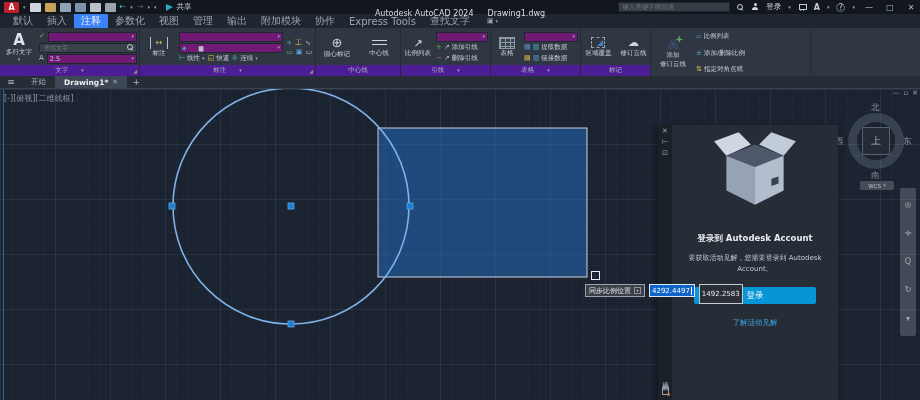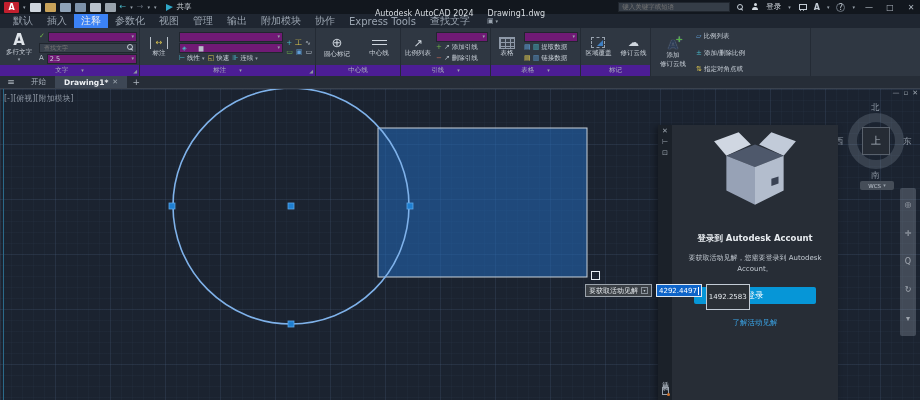--- a/index.html
+++ b/index.html
@@ -103,21 +103,21 @@
   .win-ctrls span{color:#9aa3ad;font-size:7px;}
   #draw-svg{position:absolute;left:0;top:0;z-index:3;}
   .pickbox{position:absolute;width:9px;height:9px;border:1px solid #e8eef4;z-index:7;}
 
   
   .dyn{position:absolute;left:585px;top:195px;display:flex;gap:4px;z-index:30;}
   .tooltip{height:13px;background:#3b4046;border:1px solid #9aa2ab;color:#e6eaee;font-size:7px;display:flex;align-items:center;gap:3px;padding:0 3px;}
   .tooltip .opt{width:7px;height:7px;border:1px solid #8a929b;display:flex;align-items:center;justify-content:center;color:#c3ccd5;font-size:4px;}
   .coord1{height:13px;min-width:40px;background:#0e64c8;border:1px solid #dfe7ef;color:#fff;font-size:7px;display:flex;align-items:center;padding:0 2px;}
   .coord1 .caret-bar{width:1px;height:8px;background:#fff;margin-left:1px;}
-  .coord2{height:26px;min-width:42px;background:#2b3036;border:1px solid #c3ccd5;color:#e6eaee;font-size:7px;display:flex;align-items:center;padding:0 2px;}
+  .coord2{height:20px;min-width:42px;background:#2b3036;border:1px solid #c3ccd5;color:#e6eaee;font-size:7px;display:flex;align-items:center;padding:0 2px;}
 
   
   .vc-ring{position:absolute;left:848px;top:24px;width:56px;height:56px;border:9px solid rgba(160,172,186,.22);border-radius:50%;z-index:8;}
   .vc-face{position:absolute;left:862px;top:38px;width:28px;height:28px;background:#262c35;border:1px solid #59616c;color:#aab3bd;font-size:10px;display:flex;align-items:center;justify-content:center;z-index:9;}
   .vc-lbl{position:absolute;color:#8f98a4;font-size:8.5px;z-index:9;}
   .vc-n{left:871px;top:13px;} .vc-s{left:871px;top:81px;} .vc-w{left:835px;top:47px;} .vc-e{left:903px;top:47px;}
   .wcs{position:absolute;left:860px;top:92px;width:34px;height:9px;background:#454d58;border-radius:2px;color:#c0c8d2;font-size:5.5px;display:flex;align-items:center;justify-content:center;gap:2px;z-index:9;}
 
   
   .navbar{position:absolute;left:900px;top:99px;width:16px;height:148px;background:rgba(150,158,170,.32);border-radius:2px;display:flex;flex-direction:column;align-items:center;justify-content:space-around;padding:3px 0;z-index:8;}
@@ -437,21 +437,21 @@
       </span>
     <span class="ftab active">
       <span>Drawing1*</span>
       <span class="x">✕</span>
     </span>
     <span class="ft-plus">+</span>
   </div>
 
   <div class="canvas">
     <div class="axis-y"></div>
-    <div class="vp-label">[-][俯视][附加模块]</div>
+    <div class="vp-label">[-][俯视][二维线框]</div>
     <div class="win-ctrls">
       <span>—</span>
       <span>▫</span>
       <span>✕</span>
     </div>
 
     <svg id="draw-svg" width="920" height="311">
       <rect id="sel-rect" fill="rgba(35,105,185,0.55)" stroke="#c9d2da" stroke-width="1" x="378" y="39" width="209" height="149"></rect>
       <circle id="circle-entity" fill="none" stroke="#7fb2ea" stroke-width="1.6" cx="291" cy="117" r="118"></circle>
       <g id="grips">
@@ -459,21 +459,21 @@
           <rect x="169" y="114" width="6" height="6" fill="#1f7fd0" stroke="#5aa6e8" stroke-width="0.8"></rect>
           <rect x="407" y="114" width="6" height="6" fill="#1f7fd0" stroke="#5aa6e8" stroke-width="0.8"></rect>
           <rect x="288" y="232" width="6" height="6" fill="#1f7fd0" stroke="#5aa6e8" stroke-width="0.8"></rect>
         </g>
     </svg>
 
     <div class="pickbox" style="left: 591px; top: 182px;"></div>
 
     <div class="dyn">
       <div class="tooltip">
-        <span>要获取活动见解</span>
+        <span>同步比例位置</span>
         <span class="opt">▾</span>
       </div>
       <div class="coord1">
         <span>4292.4497</span>
           <span class="caret-bar"></span>
       </div>
       <div class="coord2">
         <span>1492.2583</span>
       </div>
     </div>

